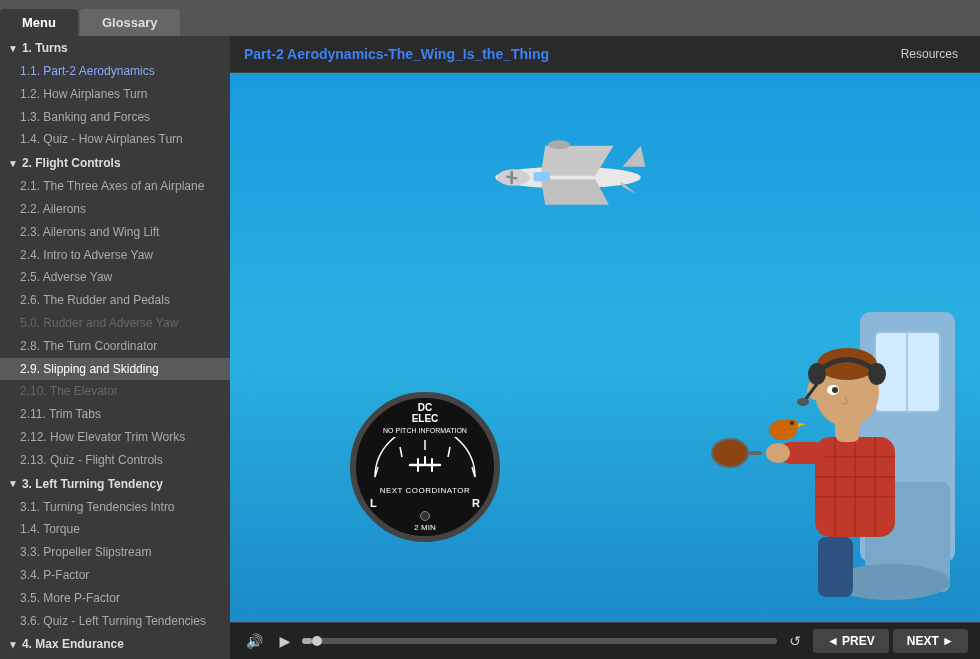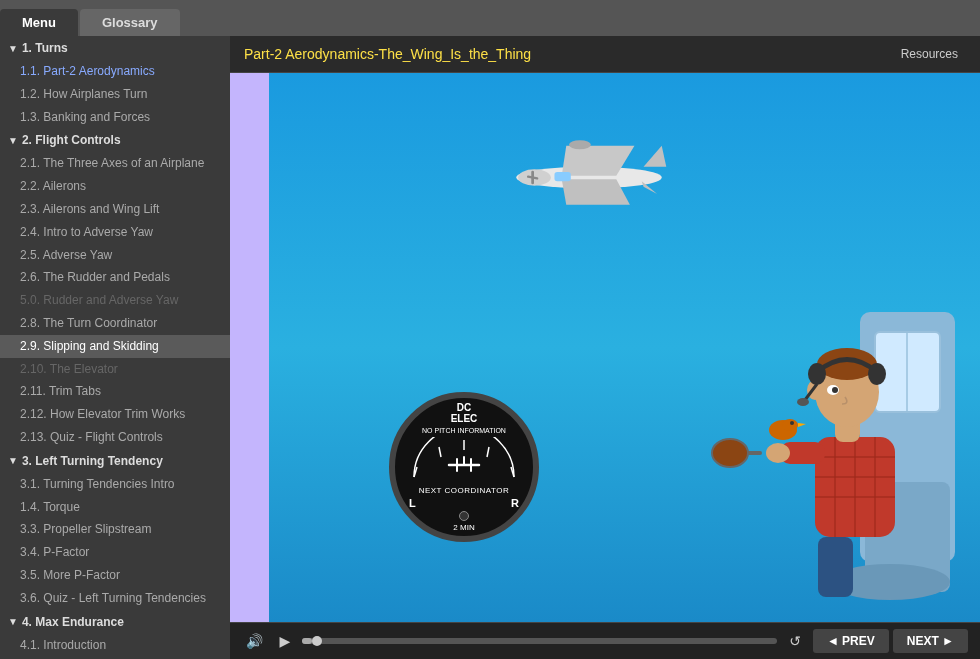--- a/index.html
+++ b/index.html
@@ -27,25 +27,25 @@
     .sidebar-item { padding: 3px 12px 3px 20px; cursor: pointer; font-size: 12px; color: #aaa; line-height: 1.4; }
     .sidebar-item.active { background: #5a5a5a; color: #fff; }
     .sidebar-item.highlight { color: #88aaff; }
     .sidebar-item.disabled { color: #666; }
 
     
     .content-area { flex: 1; display: flex; flex-direction: column; background: #1a1a1a; }
 
     
     .content-header { background: #2a2a2a; padding: 8px 14px; display: flex; justify-content: space-between; align-items: center; border-bottom: 1px solid #444; }
-    .content-title { color: #fde047; font-size: 14px; font-weight: normal; }
+    .content-title { color: #3b82f6; font-size: 14px; font-weight: bold; }
     .resources-btn { color: #ccc; font-size: 12px; cursor: pointer; padding: 3px 8px; margin-left: 9px; }
 
     
-    .video-area { flex: 1; background: #c4b5fd; position: relative; overflow: hidden; padding-left: 39px; }
+    .video-area { flex: 1; background: #0f766e; position: relative; overflow: hidden; }
 
     
     .scene { width: 100%; height: 100%; position: relative; background: linear-gradient(180deg, #1a9adf 0%, #2ab0e0 50%, #1a8ac8 100%); }
 
     
     .airplane { position: absolute; top: 55px; left: 45%; transform: translateX(-50%); width: 200px; }
     .airplane svg { width: 200px; }
 
     
     .pilot { position: absolute; right: 30px; bottom: 30px; }
@@ -90,20 +90,21 @@
     <div class="sidebar">
 
       <div class="sidebar-section">
         <div class="sidebar-section-header">
           <span class="arrow">▼</span>
           <span>1. Turns</span>
         </div>
         <div class="sidebar-item highlight">1.1. Part-2 Aerodynamics</div>
         <div class="sidebar-item">1.2. How Airplanes Turn</div>
         <div class="sidebar-item">1.3. Banking and Forces</div>
+        <div class="sidebar-item">1.4. Quiz - How Airplanes Turn</div>
       </div>
 
       <div class="sidebar-section">
         <div class="sidebar-section-header">
           <span class="arrow">▼</span>
           <span>2. Flight Controls</span>
         </div>
         <div class="sidebar-item">2.1. The Three Axes of an Airplane</div>
         <div class="sidebar-item">2.2. Ailerons</div>
         <div class="sidebar-item">2.3. Ailerons and Wing Lift</div>

